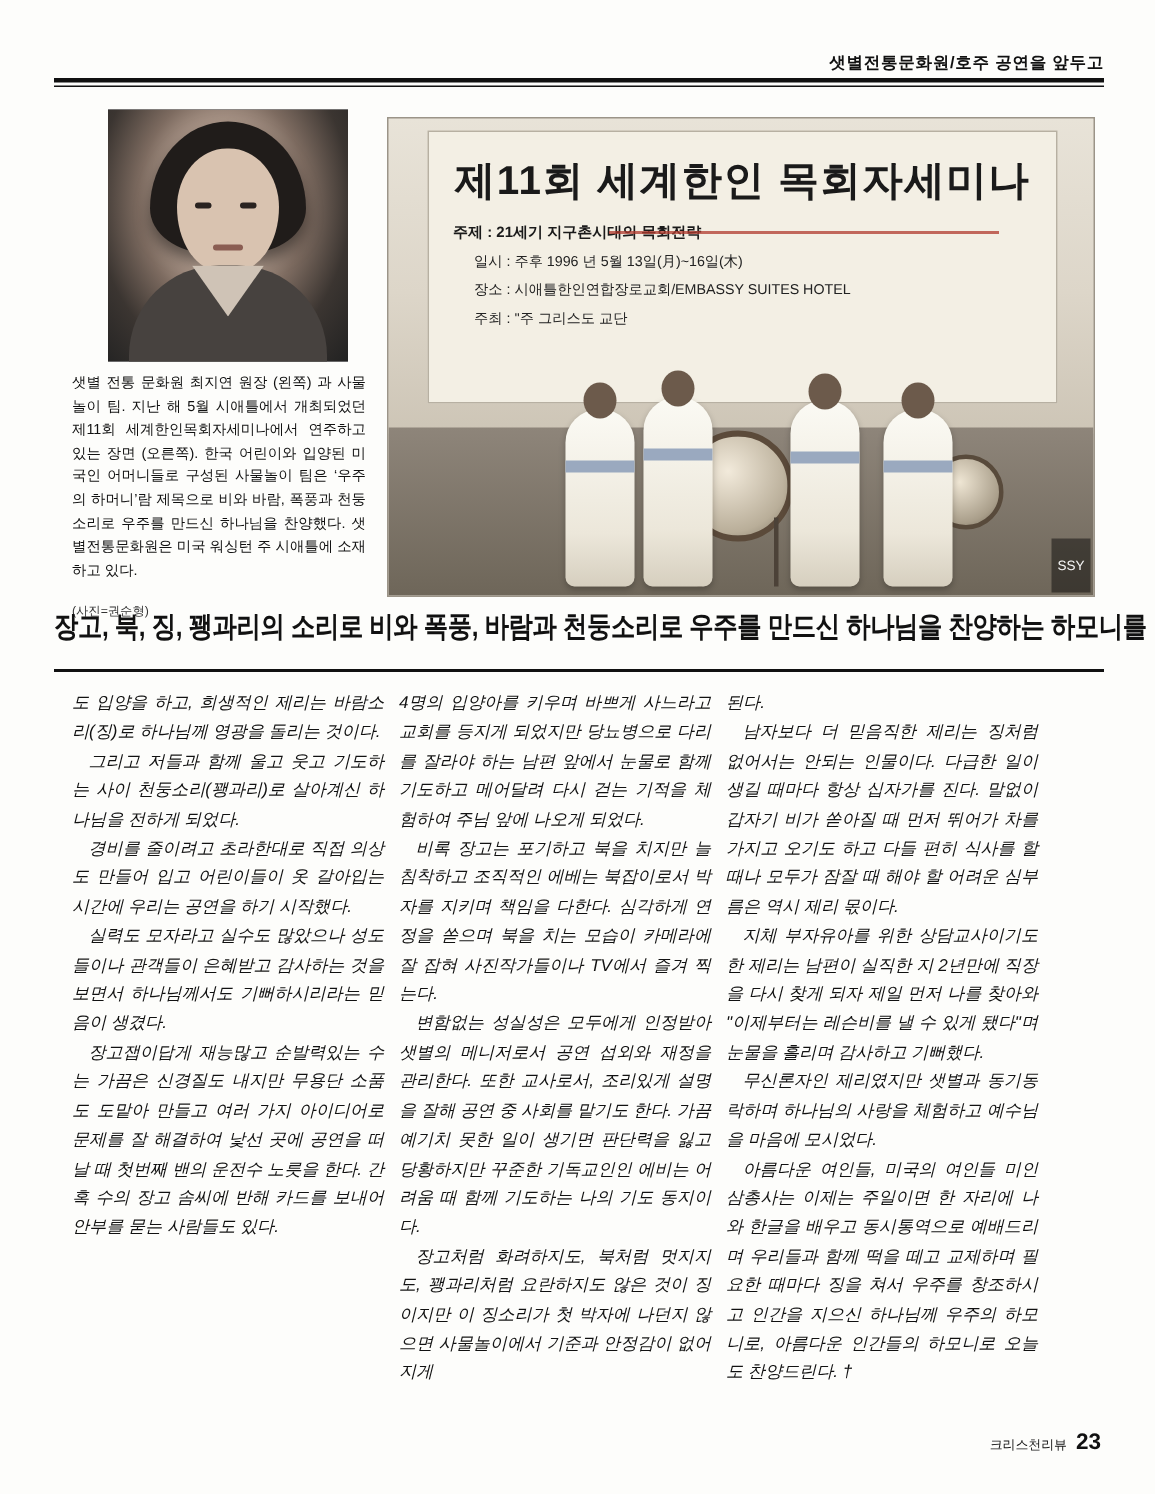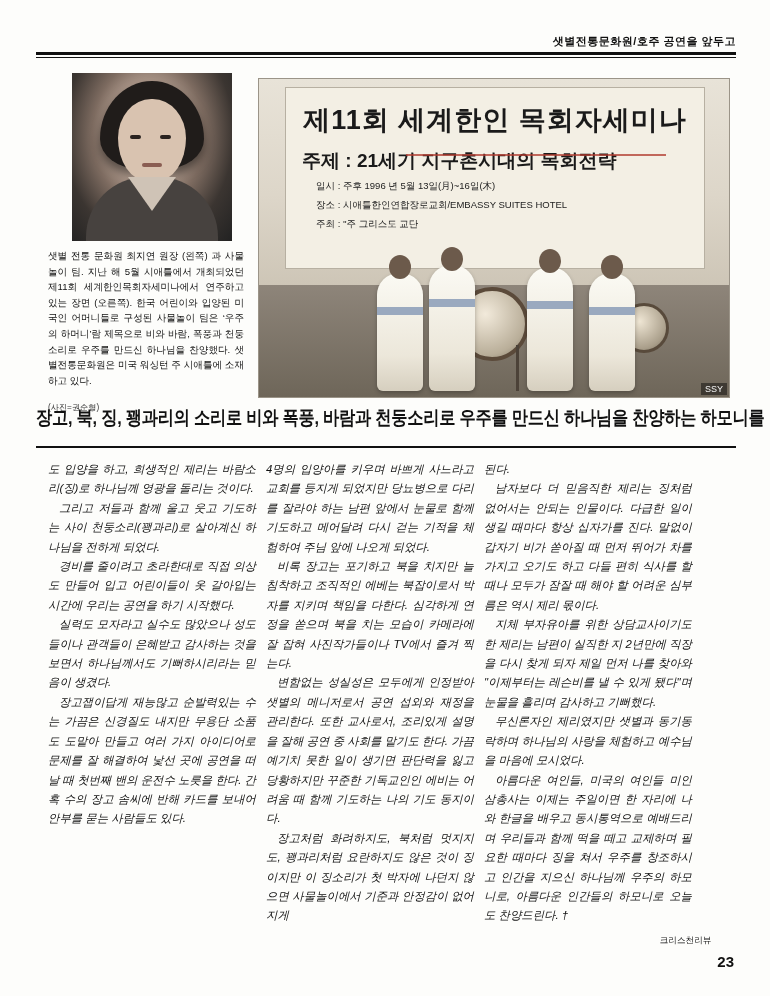--- a/index.html
+++ b/index.html
@@ -150,21 +150,21 @@
     text-align: center;
     font-family: "Liberation Sans", sans-serif;
     font-size: 27px;
     font-weight: bold;
     color: #1a1a1a;
     letter-spacing: 1px;
   }
   .banner-sub {
     margin: 10px 0 0 16px;
     font-family: "Liberation Sans", sans-serif;
-    font-size: 19px;
+    font-size: 10px;
     font-weight: bold;
     color: #1a1a1a;
   }
   .banner-line {
     margin: 6px 0 0 30px;
     font-family: "Liberation Sans", sans-serif;
     font-size: 9.5px;
     color: #222;
   }
   .banner-underline {
@@ -224,21 +224,21 @@
   .p2 { left: 170px; height: 126px; }
   .p3 { left: 268px; height: 124px; }
   .p4 { left: 330px; }
   .photo-tag {
     position: absolute;
     right: 2px; bottom: 2px;
     font-family: "Liberation Sans", sans-serif;
     font-size: 9px;
     color: #f5f5f5;
     background: rgba(0,0,0,.45);
-    padding: 1px 4px;
+    padding: 13px 4px;
   }
 
   
   .caption {
     position: absolute;
     left: 48px;
     top: 248px;
     width: 196px;
     font-family: "Liberation Sans", sans-serif;
     font-size: 9.6px;
@@ -306,21 +306,21 @@
     text-indent: 11px;
   }
   .col p.noindent { text-indent: 0; }
 
   
   .footer {
     position: absolute;
     right: 36px;
     bottom: 26px;
     display: flex;
-    align-items: center;
+    align-items: flex-end;
     gap: 6px;
   }
   .footer-label {
     font-family: "Liberation Sans", sans-serif;
     font-size: 8.6px;
     color: #111;
   }
   .footer-page {
     font-family: "Liberation Sans", sans-serif;
     font-size: 15px;

